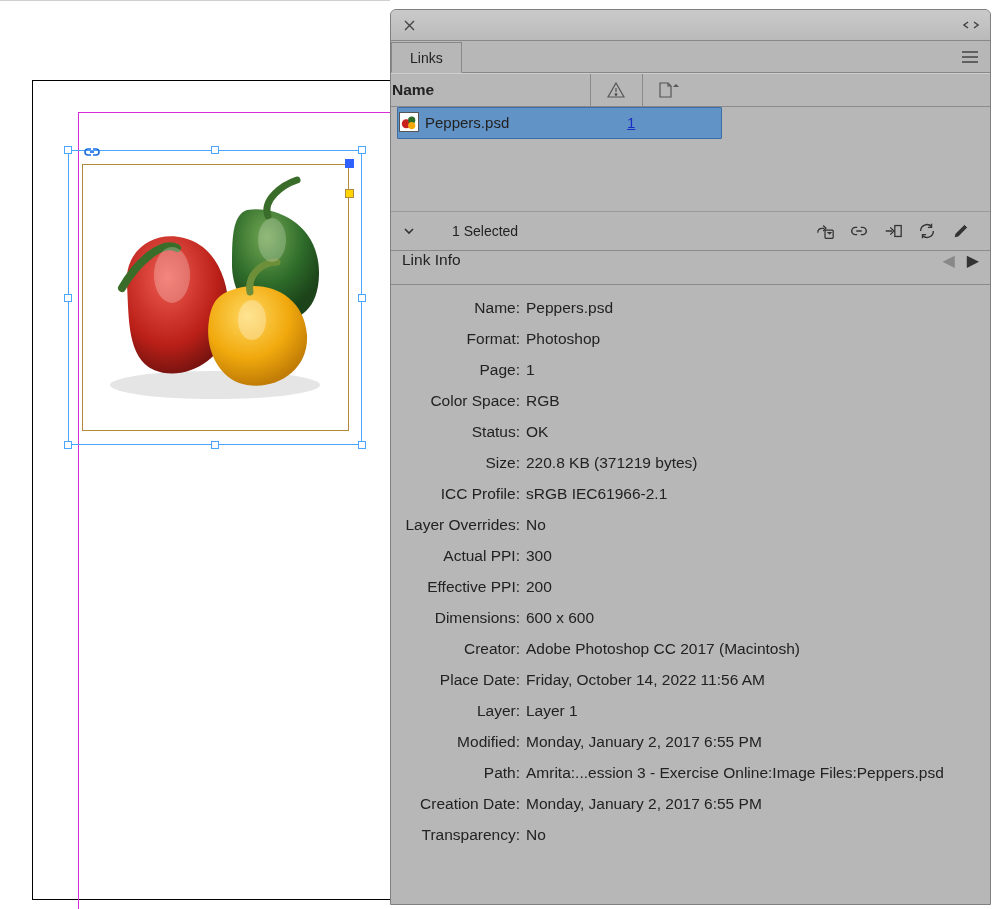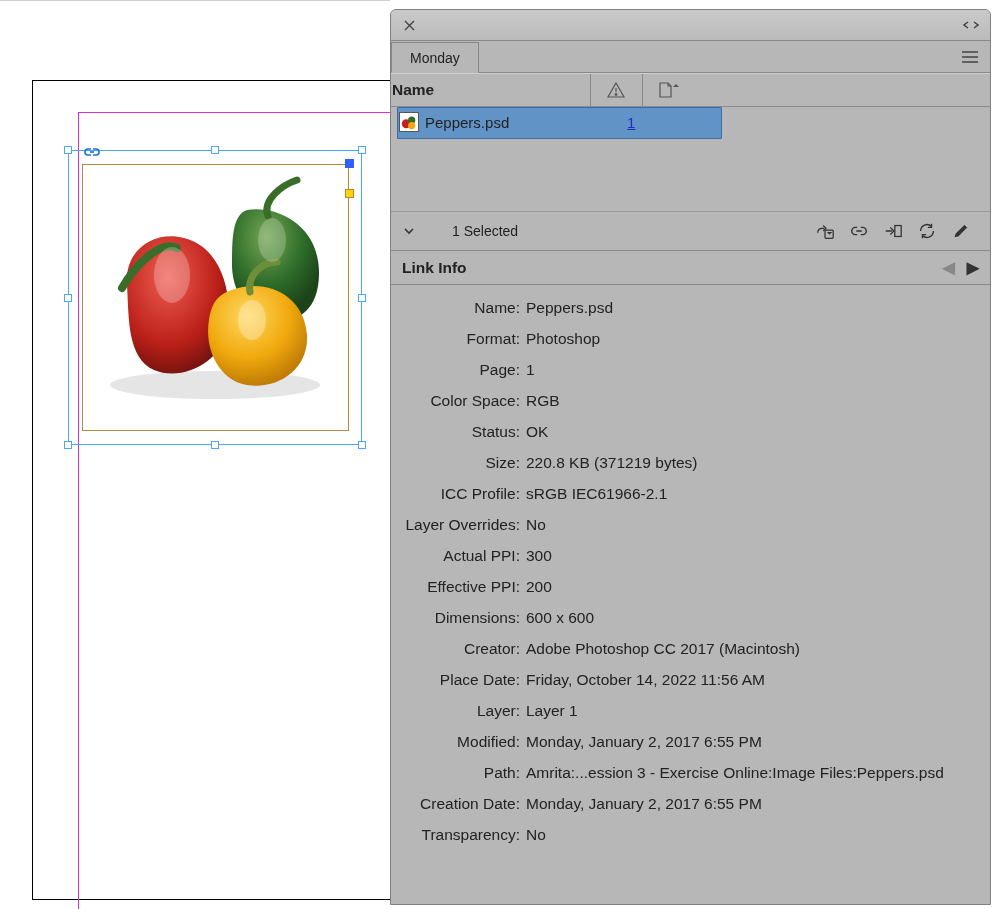--- a/index.html
+++ b/index.html
@@ -51,21 +51,21 @@
 
 .listspace { height: 74px; }
 
 .toolbar { display:flex; align-items:center; height: 40px; background:#b7b7b7; border-top:1px solid #9a9a9a; border-bottom:1px solid #8a8a8a; padding: 0 12px; }
 .disclosure { color:#333; margin-right:9px; display:flex; }
 .selcount { font-size: 14px; margin-left: 28px; }
 .toolbar .spacer { flex:1; }
 .toolbtn { width: 34px; height:34px; display:flex;align-items:center;justify-content:center; color:#333; }
 .toolbtn svg { width: 20px; height: 20px; }
 
-.linkinfo-head { display:flex; align-items:center; height: 34px; background:#b7b7b7; border-bottom:1px solid #8a8a8a; padding:0 11px; font-weight:700; font-size:15.5px; }
+.linkinfo-head { display:flex; height: 34px; background:#b7b7b7; border-bottom:1px solid #8a8a8a; padding:0 11px; font-weight:400; font-size:15.5px; }
 .linkinfo-head .spacer{flex:1;}
 .navarrows { display:flex; gap:12px; font-size:16px; color:#888;}
 .navarrows .active{color:#333;}
 
 .info-body { padding: 14px 10px 30px 10px; background:#b7b7b7; }
 .info-row { display:flex; margin-bottom: 13px; font-size: 15.5px; }
 .info-row .k { width: 125px; text-align:right; font-weight:400; padding-right:6px; }
 .info-row .v { flex:1; }
 </style>
 </head>
@@ -140,21 +140,21 @@
         </svg>
     </div>
     <div class="collapse-btn">
       <svg width="16" height="8" viewBox="0 0 16 8" stroke="#444" stroke-width="1.4" fill="none">
           <path d="M5 1 L1 4 L5 7"></path>
           <path d="M11 1 L15 4 L11 7"></path>
         </svg>
     </div>
   </div>
   <div class="tabrow">
-    <div class="tab active">Monday</div>
+    <div class="tab active">Links</div>
     <div class="flyout-btn">
       <svg width="16" height="12" viewBox="0 0 16 12" stroke="#444" stroke-width="1.5">
           <path d="M0 1H16M0 6H16M0 11H16"></path>
         </svg>
     </div>
   </div>
   <div class="listhead">
     <div class="name-col">Name</div>
     <div class="icon-col">
       <svg width="18" height="16" viewBox="0 0 18 16" fill="none" stroke="#555" stroke-width="1.2">

